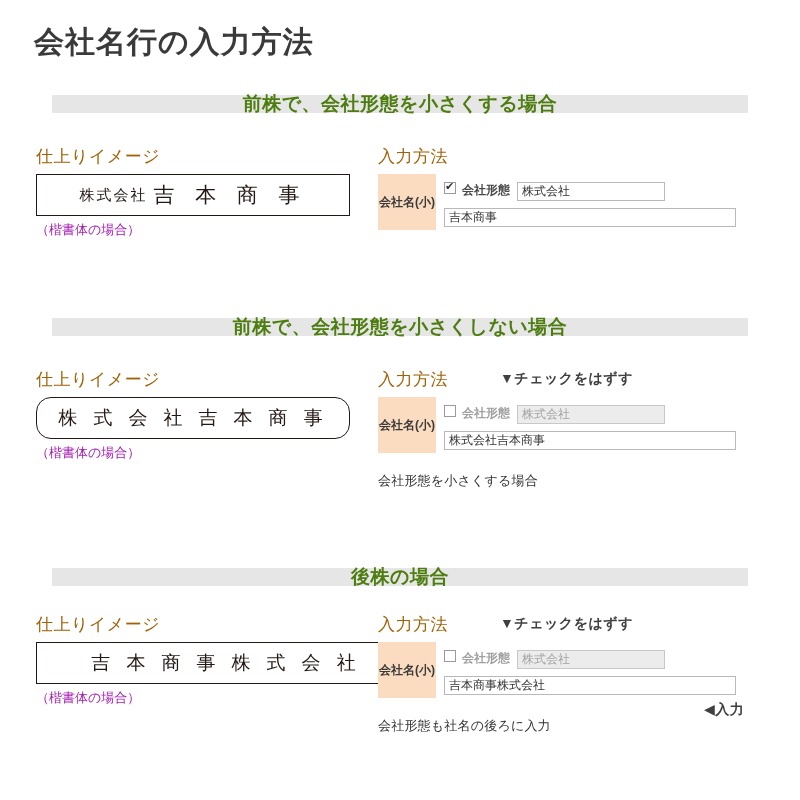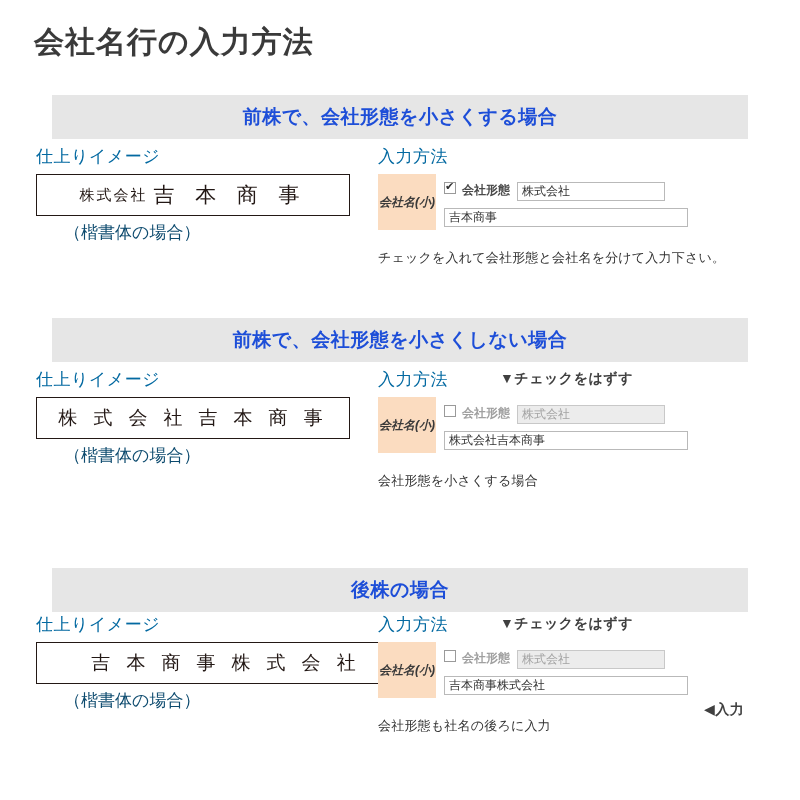--- a/index.html
+++ b/index.html
@@ -35,23 +35,23 @@
   .section {
     position: absolute;
     left: 0;
     width: 800px;
   }
 
   .section-banner {
     position: absolute;
     left: 52px;
     width: 696px;
-    height: 44px;
+    height: 18px;
     background: #e6e6e6;
-    color: #1d4ed8;
+    color: #4d7c0f;
     font-size: 19px;
     font-weight: bold;
     letter-spacing: 0.5px;
     display: flex;
     align-items: center;
     justify-content: center;
     box-sizing: border-box;
   }
 
   .col-left {
@@ -60,21 +60,21 @@
     width: 330px;
   }
   .col-right {
     position: absolute;
     left: 378px;
     width: 400px;
   }
 
   .col-label {
     font-size: 17px;
-    color: #0369a1;
+    color: #a16207;
     letter-spacing: 0.5px;
     margin-bottom: 6px;
   }
 
   .sample-box {
     border: 1px solid #231815;
     box-sizing: border-box;
     height: 42px;
     display: flex;
     align-items: center;
@@ -89,44 +89,42 @@
   }
   .sample-box .big {
     font-size: 21px;
     letter-spacing: 7px;
   }
   .sample-box .even {
     font-size: 19px;
     letter-spacing: 5px;
   }
   .note-small {
-    font-size: 17px;
-    color: #0c4a6e;
+    font-size: 13px;
+    color: #a21caf;
     margin-top: 5px;
-    margin-left: 28px;
   }
 
   .form-panel {
     position: relative;
     width: 380px;
     display: flex;
     align-items: flex-start;
   }
   .form-tag {
     width: 58px;
     min-height: 56px;
     background: #fbdcc0;
     color: #3a3a3a;
     font-size: 12px;
     font-weight: bold;
     display: flex;
     align-items: center;
     justify-content: center;
     box-sizing: border-box;
-    font-style: italic;
   }
   .form-fields {
     flex: 1;
     padding: 8px 6px 8px 8px;
     box-sizing: border-box;
   }
   .field-row {
     display: flex;
     align-items: flex-start;
     margin-bottom: 7px;
@@ -175,21 +173,21 @@
   }
   .txt.gray {
     background: #ececec;
     color: #a3a3a3;
     border-color: #c8c8c8;
   }
   .txt.kata {
     width: 148px;
   }
   .txt.wide {
-    width: 244px;
+    width: 292px;
   }
   .caption {
     font-size: 13px;
     color: #333;
     margin-top: 7px;
     letter-spacing: 0.2px;
   }
 
   .redmark {
     position: absolute;
@@ -227,30 +225,29 @@
           <div class="field-row">
             <span class="chk checked"></span>
             <span class="chk-label">会社形態</span>
             <span class="txt kata">株式会社</span>
           </div>
           <div class="field-row">
             <span class="txt wide">吉本商事</span>
           </div>
         </div>
       </div>
-      <div class="caption">チェックを入れて会社形態と会社名を分けて入力下さい。</div>
     </div>
   </div>
 
   <div class="section" style="top:0;">
     <div class="section-banner" style="top:318px;">前株で、会社形態を小さくしない場合</div>
 
     <div class="col-left" style="top:368px;">
       <div class="col-label">仕上りイメージ</div>
-      <div class="sample-box" style="width:314px;">
+      <div class="sample-box" style="width:314px;border-radius:15px;">
         <span class="even">株 式 会 社 吉 本 商 事</span>
       </div>
       <div class="note-small">（楷書体の場合）</div>
     </div>
 
     <div class="col-right" style="top:368px;">
       <div class="col-label">入力方法</div>
       <div class="form-panel">
         <div class="form-tag" style="height:56px;">会社名(小)</div>
         <div class="form-fields">

